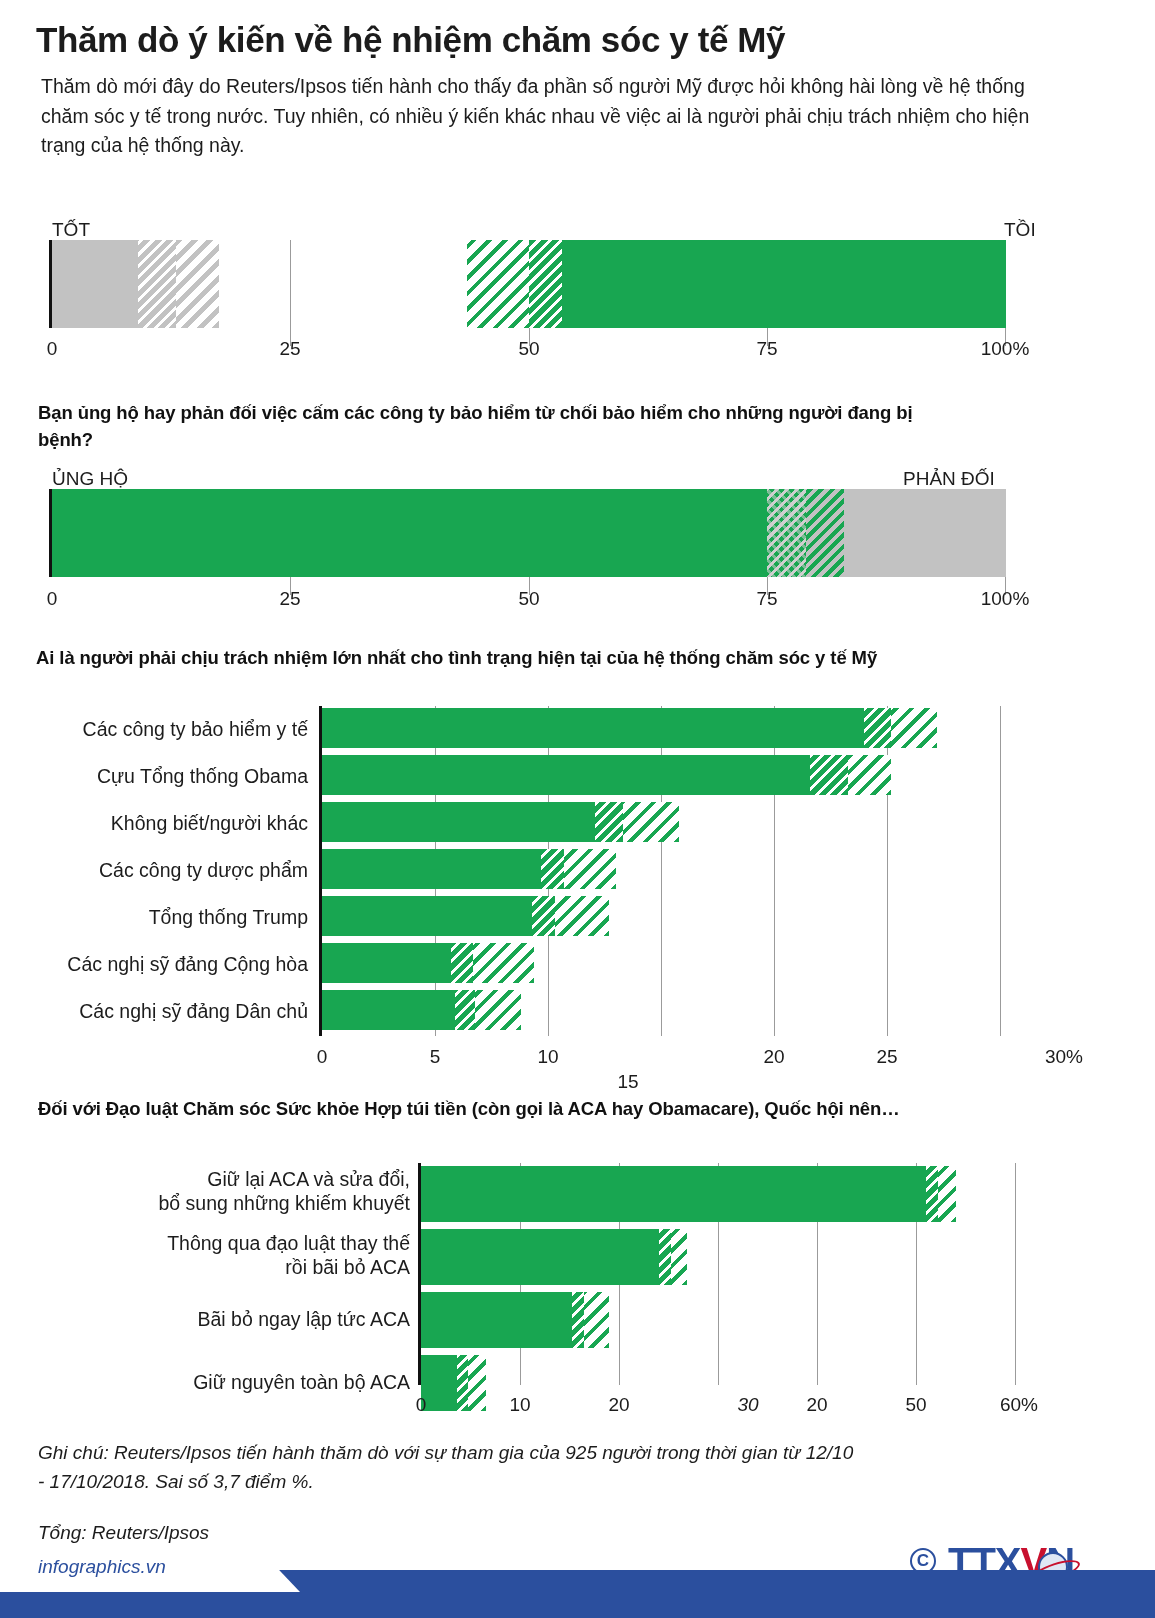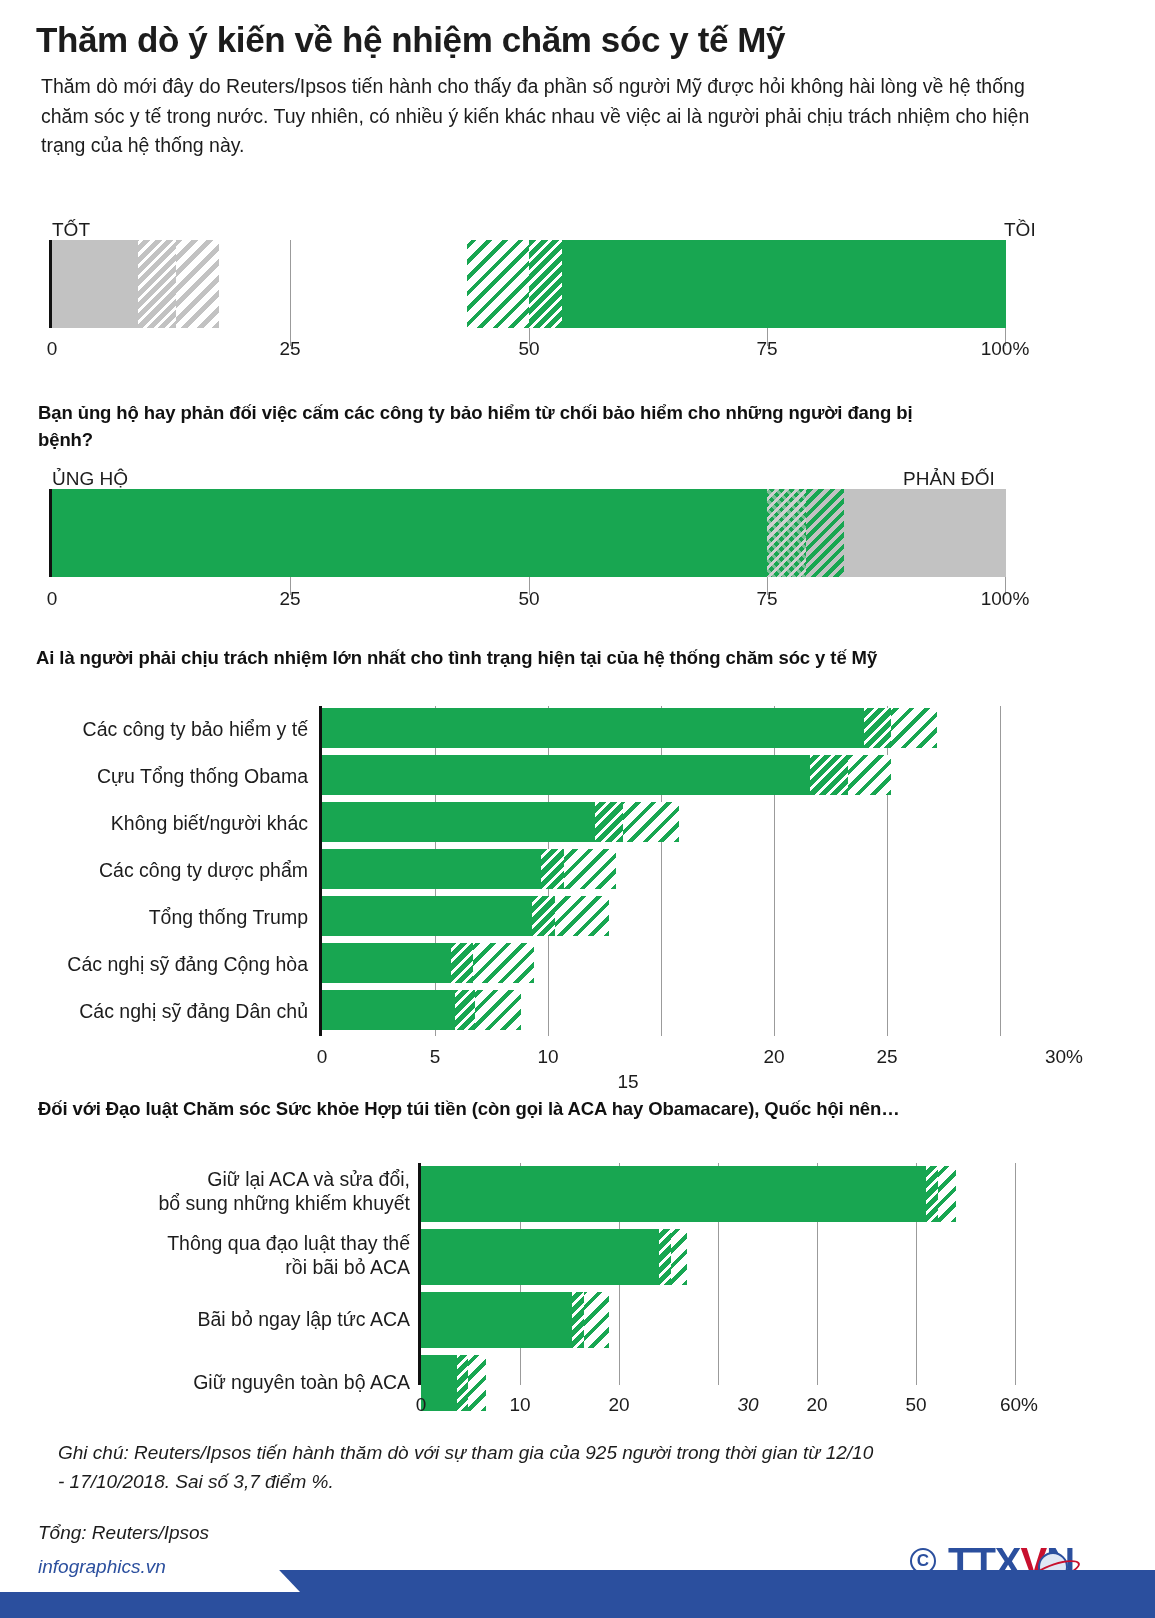--- a/index.html
+++ b/index.html
@@ -101,21 +101,21 @@
 
   
   .catlabel {
     position: absolute; text-align: right; font-size: 19.5px;
     color: #1c1c1c; line-height: 1.22; white-space: pre-line;
   }
 
   
   .note {
     position: absolute; left: 38px; top: 1438px; width: 820px;
-    font-size: 19px; font-style: italic; line-height: 1.55; color: #1c1c1c; margin-left: 20px;
+    font-size: 19px; font-style: italic; line-height: 1.55; color: #1c1c1c;
   }
   .source {
     position: absolute; left: 38px; top: 1522px;
     font-size: 19px; font-style: italic; color: #1c1c1c;
   }
   .bluebar {
     position: absolute; left: 0; top: 1570px; width: 1155px; height: 48px;
     background: #2b4f9e;
   }
   .bluetab {

